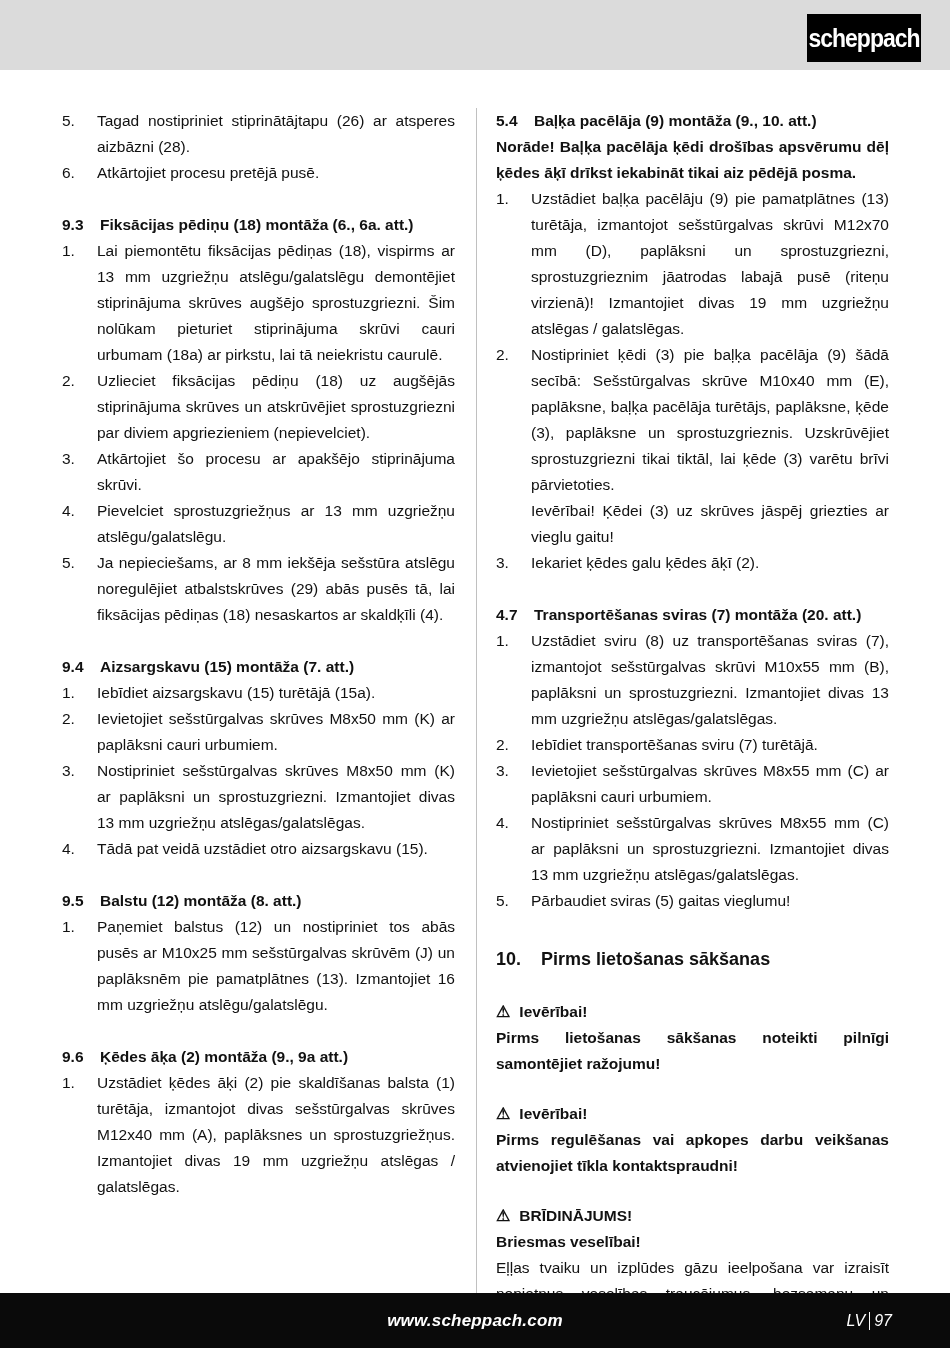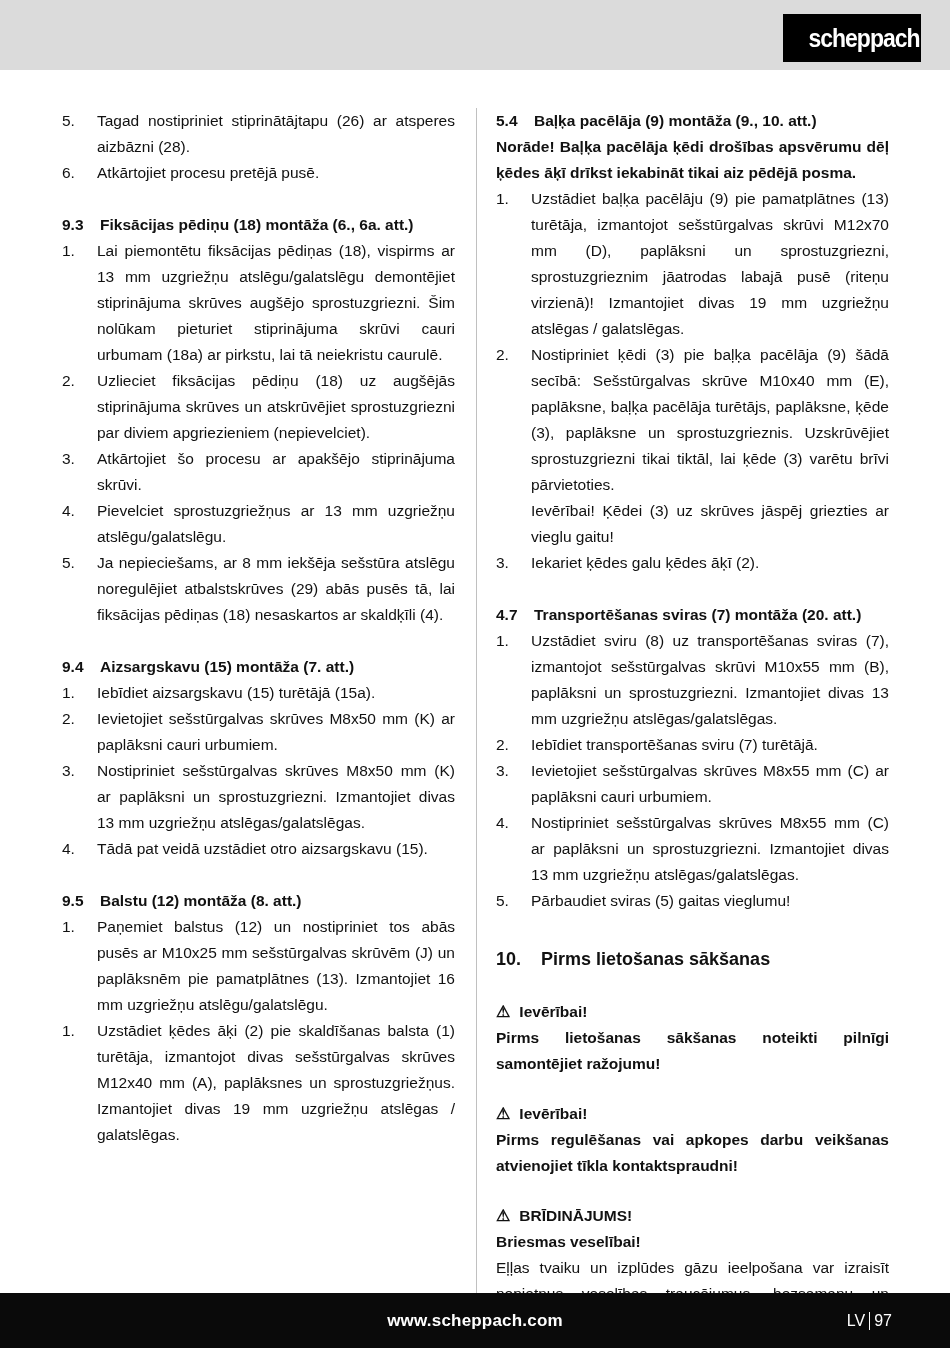--- a/index.html
+++ b/index.html
@@ -10,21 +10,21 @@
     color:var(--text, #111111);
   }
   
   .page-header {
     position:absolute; top:0; left:0; right:0; height:70px;
     background:var(--header_bg, #dbdbdb);
   }
   .logo {
     position:absolute; top:14px; right:29px; width:114px; height:48px;
     background:var(--logo_bg, #000); color:#fff;
-    display:flex; align-items:center; justify-content:center;padding-left:24px;
+    display:flex; align-items:center; justify-content:center;
   }
   .logo span { font-weight:bold; font-size:23px; letter-spacing:-1px; transform:scaleY(1.12); }
   
   .content {
     position:absolute; top:70px; left:62px; right:60px; bottom:55px;
     padding-top:38px; display:flex; align-items:stretch; overflow:hidden;
   }
   .column { flex:0 0 393px; font-size:15.5px; line-height:26px; }
   .divider {
     flex:0 0 1px; background:var(--divider, #c0c0c0);
@@ -43,21 +43,21 @@
   .note, .boldpara, .para, .subpara { text-align:justify; }
   .subpara { padding-left:35px; }
   .bigheading { font-size:18px; line-height:27px; margin-top:32px; margin-bottom:26px; }
   .warnhead { margin-top:24px; }
   .warn-icon { margin-right:9px; font-size:16px; }
   .column > .blk:first-child { margin-top:0; }
   
   .page-footer {
     position:absolute; bottom:0; left:0; right:0; height:55px;
     background:var(--footer_bg, #0a0a0a); color:#fff;
-    display:flex; align-items:center; justify-content:center;
+    display:flex; align-items:center; justify-content:center;font-style:italic;
   }
   .website { font-weight:bold; font-size:17px; letter-spacing:0.2px; }
   .page-num {
     position:absolute; right:58px; top:50%; transform:translateY(-50%);
     display:flex; align-items:center; gap:4px; font-size:16px;
   }
   .page-sep { width:1px; height:18px; background:#ffffff; }
 </style>
 </head>
 <body>
@@ -124,20 +124,24 @@
           <span class="num">4.</span>
           <span class="txt">Tādā pat veidā uzstādiet otro aizsargskavu (15).</span>
         </div>
         <div class="blk heading">
           <span class="num">9.5</span>
           <span class="txt">Balstu (12) montāža (8. att.)</span>
         </div>
         <div class="blk olitem">
           <span class="num">1.</span>
           <span class="txt">Paņemiet balstus (12) un nostipriniet tos abās pusēs ar M10x25 mm sešstūrgalvas skrūvēm (J) un paplāksnēm pie pamatplātnes (13). Izmantojiet 16 mm uzgriežņu atslēgu/galatslēgu.</span>
+        </div>
+        <div class="blk heading">
+          <span class="num">9.6</span>
+          <span class="txt">Ķēdes āķa (2) montāža (9., 9a att.)</span>
         </div>
         <div class="blk olitem">
           <span class="num">1.</span>
           <span class="txt">Uzstādiet ķēdes āķi (2) pie skaldīšanas balsta (1) turētāja, izmantojot divas sešstūrgalvas skrūves M12x40 mm (A), paplāksnes un sprostuzgriežņus. Izmantojiet divas 19 mm uzgriežņu atslēgas / galatslēgas.</span>
         </div>
       </section>
     <div class="divider"></div>
     <section class="column" id="col-right">
         <div class="blk heading">
           <span class="num">5.4</span>

